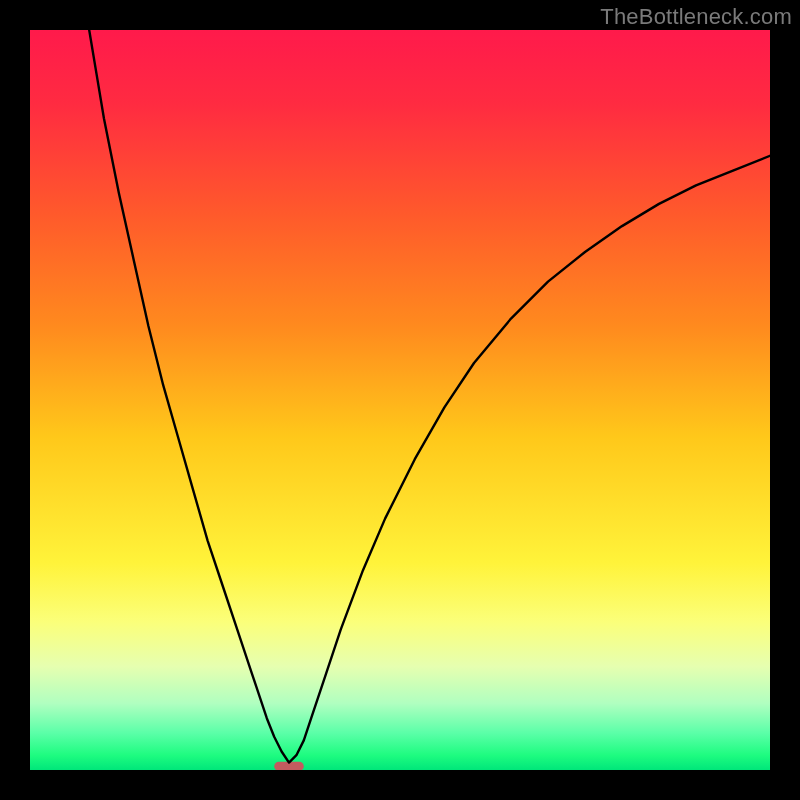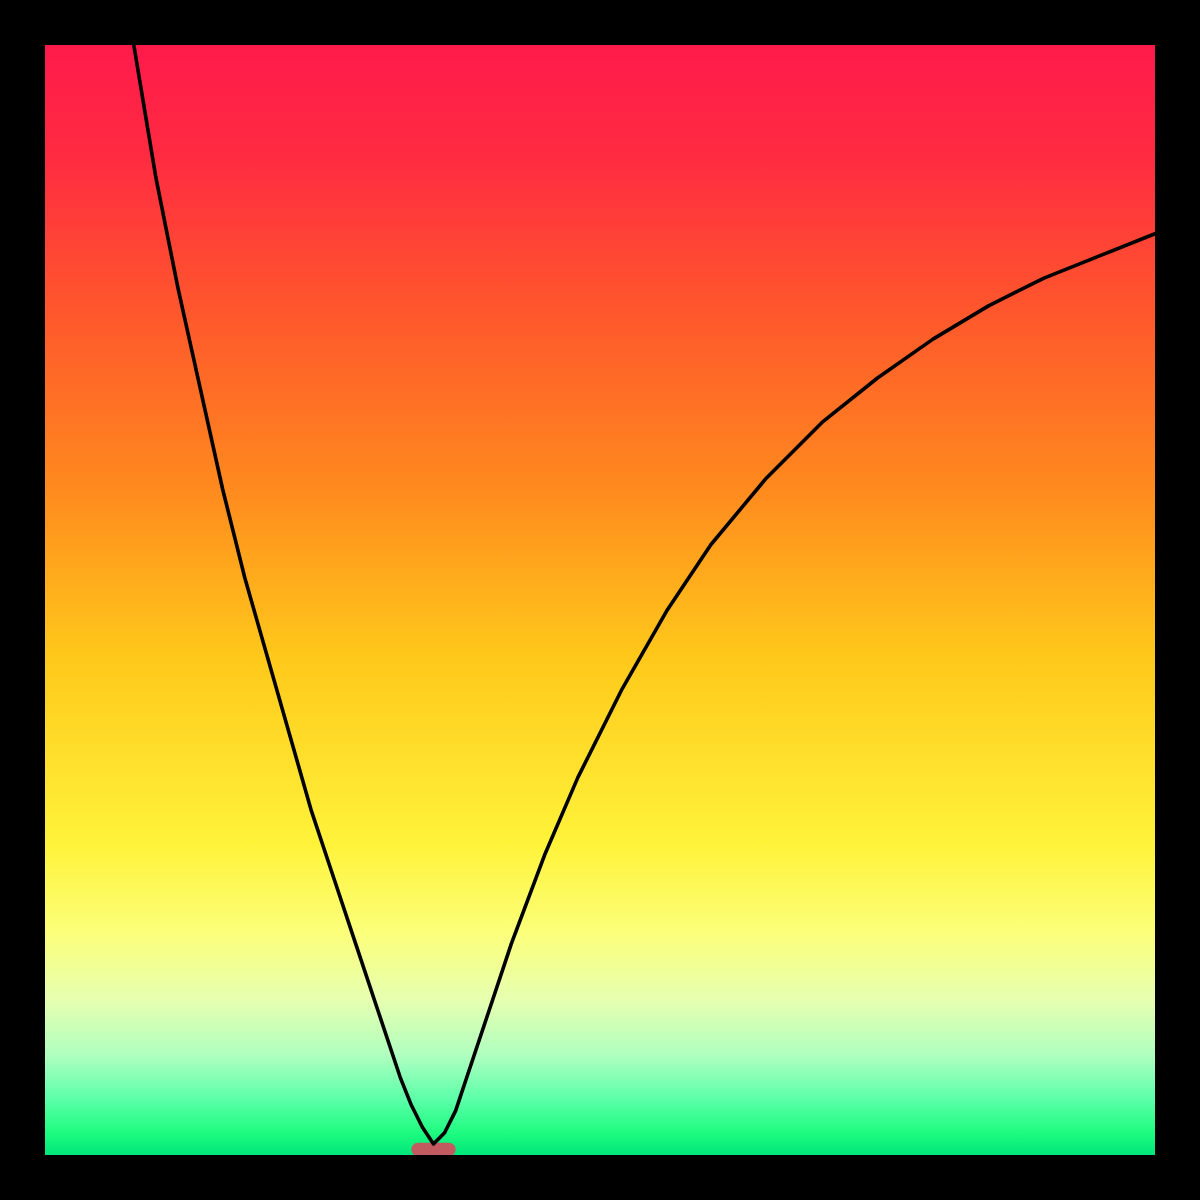--- a/index.html
+++ b/index.html
@@ -33,20 +33,21 @@
     font-size: 22px;
     letter-spacing: 0.2px;
     font-weight: 400;
     user-select: none;
   }
 </style>
 </head>
 <body>
 
 <div class="outer">
+  <div class="watermark">TheBottleneck.com</div>
   <div class="inner">
     <svg id="plot" width="740" height="740" viewBox="0 0 740 740">
         <defs>
           <linearGradient id="bg-grad" x1="0" y1="0" x2="0" y2="1">
             <stop offset="0%" stop-color="#ff1a4b"></stop>
             <stop offset="10%" stop-color="#ff2b41"></stop>
             <stop offset="25%" stop-color="#ff5a2b"></stop>
             <stop offset="40%" stop-color="#ff8a1e"></stop>
             <stop offset="55.00000000000001%" stop-color="#ffc81a"></stop>
             <stop offset="72%" stop-color="#fff33a"></stop>

